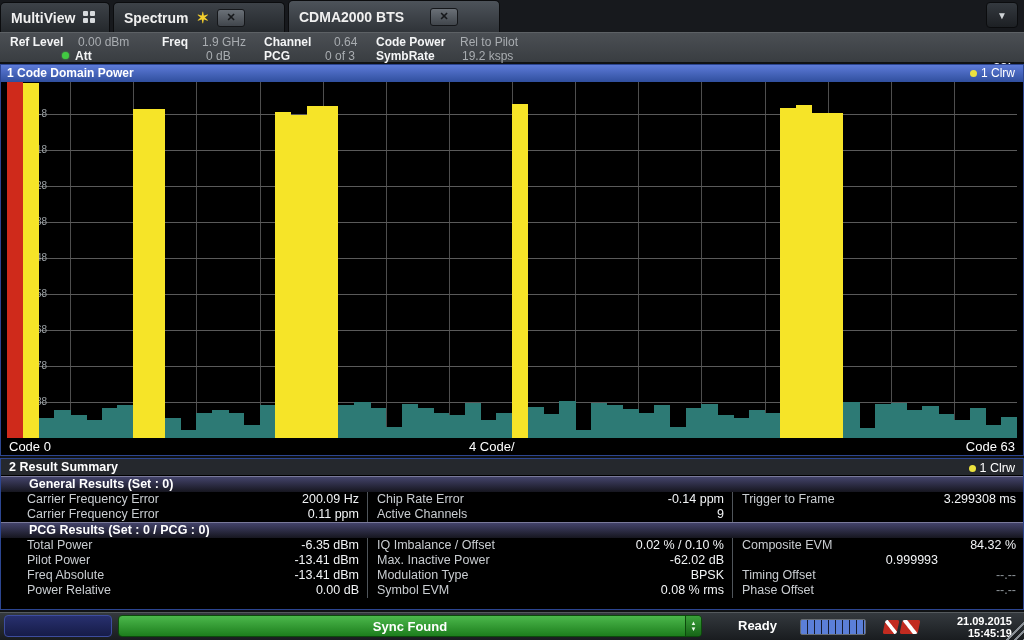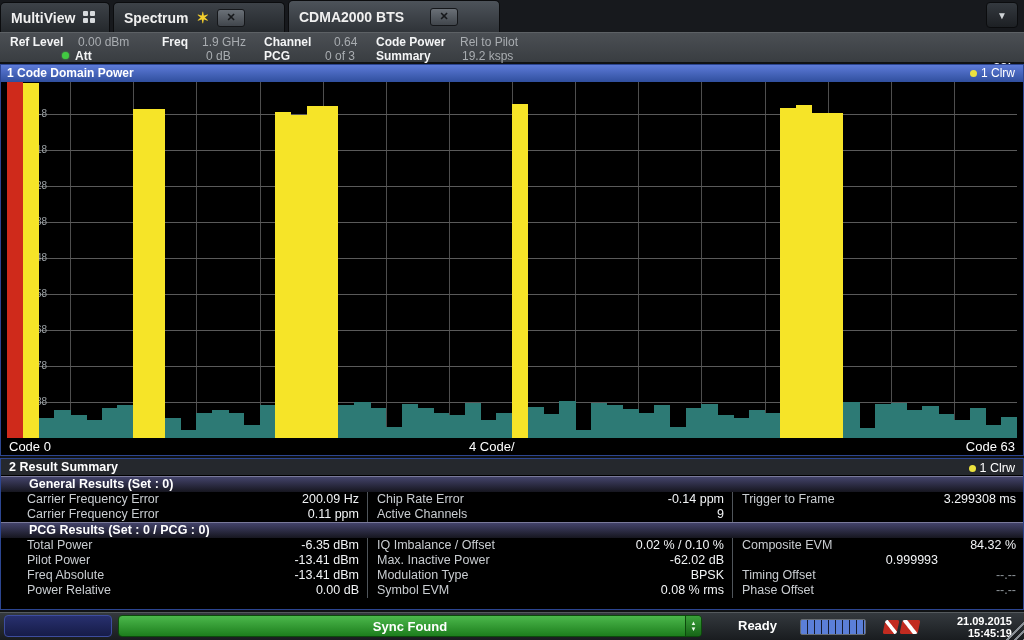--- a/index.html
+++ b/index.html
@@ -120,21 +120,21 @@
     <span class="val" style="left:202px;top:2px;">1.9 GHz</span>
     <span class="lab" style="left:264px;top:2px;">Channel</span>
     <span class="val" style="left:334px;top:2px;">0.64</span>
     <span class="lab" style="left:376px;top:2px;">Code Power</span>
     <span class="val" style="left:460px;top:2px;">Rel to Pilot</span>
     <span class="led" style="left:62px;top:19px;"></span>
     <span class="lab" style="left:75px;top:16px;">Att</span>
     <span class="val" style="left:206px;top:16px;">0 dB</span>
     <span class="lab" style="left:264px;top:16px;">PCG</span>
     <span class="val" style="left:325px;top:16px;">0 of 3</span>
-    <span class="lab" style="left:376px;top:16px;">Summary</span>
+    <span class="lab" style="left:376px;top:16px;">SymbRate</span>
     <span class="val" style="left:462px;top:16px;">19.2 ksps</span>
     <span class="sgl">SGL</span>
   </div>
 
   <div class="win" style="top:64px;height:392px;">
     <div class="win-title">
       <span>1 Code Domain Power</span>
       <span class="badge">
         <span class="dot"></span>
         <span>1 Clrw</span>

